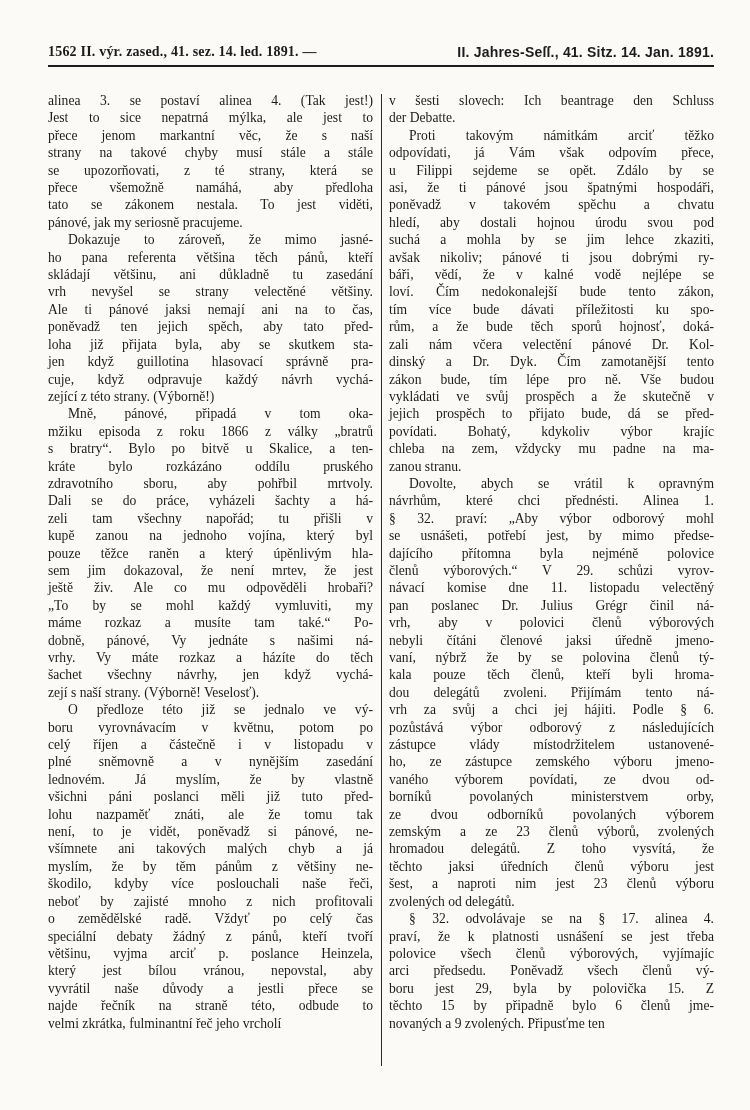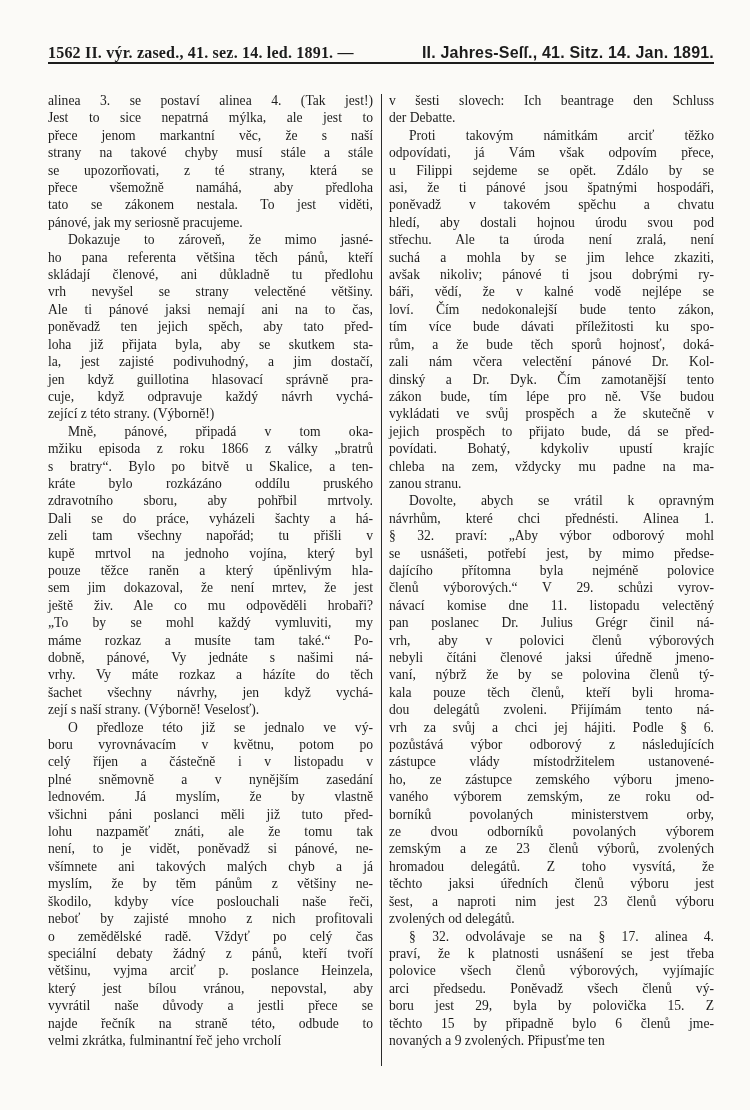--- a/index.html
+++ b/index.html
@@ -16,24 +16,25 @@
     font-family: "Liberation Serif", "DejaVu Serif", serif;
     overflow: hidden;
   }
   .header {
     position: absolute;
     top: 44px;
     left: 48px;
     right: 36px;
     display: flex;
     justify-content: space-between;
-    font-size: 16px;
+    font-size: 14px;
     font-weight: 700;
     letter-spacing: 0.2px;
     border-bottom: 2px solid #1d1d1d;
+    padding-bottom: 5px;
     white-space: nowrap;
   }
   .header .german {
     font-family: Liberation Sans, sans-serif;
   }
   .columns {
     position: absolute;
     top: 92px;
     left: 48px;
     right: 36px;
@@ -77,37 +78,36 @@
         <div class="line">alinea 3. se postaví alinea 4. (Tak jest!)</div>
         <div class="line">Jest to sice nepatrná mýlka, ale jest to</div>
         <div class="line">přece jenom markantní věc, že s naší</div>
         <div class="line">strany na takové chyby musí stále a stále</div>
         <div class="line">se upozorňovati, z té strany, která se</div>
         <div class="line">přece všemožně namáhá, aby předloha</div>
         <div class="line">tato se zákonem nestala. To jest viděti,</div>
         <div class="line last">pánové, jak my seriosně pracujeme.</div>
         <div class="line indent">Dokazuje to zároveň, že mimo jasné-</div>
         <div class="line">ho pana referenta většina těch pánů, kteří</div>
-        <div class="line">skládají členové, ani důkladně tu předlohu</div>
+        <div class="line">skládají většinu, ani důkladně tu zasedání</div>
         <div class="line">vrh nevyšel se strany velectěné většiny.</div>
         <div class="line">Ale ti pánové jaksi nemají ani na to čas,</div>
         <div class="line">poněvadž ten jejich spěch, aby tato před-</div>
         <div class="line">loha již přijata byla, aby se skutkem sta-</div>
-        <div class="line">la, jest zajisté podivuhodný, a jim dostačí,</div>
         <div class="line">jen když guillotina hlasovací správně pra-</div>
         <div class="line">cuje, když odpravuje každý návrh vychá-</div>
         <div class="line last">zející z této strany. (Výborně!)</div>
         <div class="line indent">Mně, pánové, připadá v tom oka-</div>
         <div class="line">mžiku episoda z roku 1866 z války „bratrů</div>
         <div class="line">s bratry“. Bylo po bitvě u Skalice, a ten-</div>
         <div class="line">kráte bylo rozkázáno oddílu pruského</div>
         <div class="line">zdravotního sboru, aby pohřbil mrtvoly.</div>
         <div class="line">Dali se do práce, vyházeli šachty a há-</div>
         <div class="line">zeli tam všechny napořád; tu přišli v</div>
-        <div class="line">kupě mrtvol na jednoho vojína, který byl</div>
+        <div class="line">kupě zanou na jednoho vojína, který byl</div>
         <div class="line">pouze těžce raněn a který úpěnlivým hla-</div>
         <div class="line">sem jim dokazoval, že není mrtev, že jest</div>
         <div class="line">ještě živ. Ale co mu odpověděli hrobaři?</div>
         <div class="line">„To by se mohl každý vymluviti, my</div>
         <div class="line">máme rozkaz a musíte tam také.“ Po-</div>
         <div class="line">dobně, pánové, Vy jednáte s našimi ná-</div>
         <div class="line">vrhy. Vy máte rozkaz a házíte do těch</div>
         <div class="line">šachet všechny návrhy, jen když vychá-</div>
         <div class="line last">zejí s naší strany. (Výborně! Veselosť).</div>
         <div class="line indent">O předloze této již se jednalo ve vý-</div>
@@ -133,53 +133,52 @@
     <div class="col-divider"></div>
     <div class="col">
         <div class="line">v šesti slovech: Ich beantrage den Schluss</div>
         <div class="line last">der Debatte.</div>
         <div class="line indent">Proti takovým námitkám arciť těžko</div>
         <div class="line">odpovídati, já Vám však odpovím přece,</div>
         <div class="line">u Filippi sejdeme se opět. Zdálo by se</div>
         <div class="line">asi, že ti pánové jsou špatnými hospodáři,</div>
         <div class="line">poněvadž v takovém spěchu a chvatu</div>
         <div class="line">hledí, aby dostali hojnou úrodu svou pod</div>
-        <div class="line">střechu. Ale ta úroda není zralá, není</div>
         <div class="line">suchá a mohla by se jim lehce zkaziti,</div>
         <div class="line">avšak nikoliv; pánové ti jsou dobrými ry-</div>
         <div class="line">báři, vědí, že v kalné vodě nejlépe se</div>
         <div class="line">loví. Čím nedokonalejší bude tento zákon,</div>
         <div class="line">tím více bude dávati příležitosti ku spo-</div>
         <div class="line">rům, a že bude těch sporů hojnosť, doká-</div>
         <div class="line">zali nám včera velectění pánové Dr. Kol-</div>
         <div class="line">dinský a Dr. Dyk. Čím zamotanější tento</div>
         <div class="line">zákon bude, tím lépe pro ně. Vše budou</div>
         <div class="line">vykládati ve svůj prospěch a že skutečně v</div>
         <div class="line">jejich prospěch to přijato bude, dá se před-</div>
-        <div class="line">povídati. Bohatý, kdykoliv upustí krajíc</div>
+        <div class="line">povídati. Bohatý, kdykoliv výbor krajíc</div>
         <div class="line">chleba na zem, vždycky mu padne na ma-</div>
         <div class="line last">zanou stranu.</div>
         <div class="line indent">Dovolte, abych se vrátil k opravným</div>
         <div class="line">návrhům, které chci přednésti. Alinea 1.</div>
         <div class="line">§ 32. praví: „Aby výbor odborový mohl</div>
         <div class="line">se usnášeti, potřebí jest, by mimo předse-</div>
         <div class="line">dajícího přítomna byla nejméně polovice</div>
         <div class="line">členů výborových.“ V 29. schůzi vyrov-</div>
         <div class="line">návací komise dne 11. listopadu velectěný</div>
         <div class="line">pan poslanec Dr. Julius Grégr činil ná-</div>
         <div class="line">vrh, aby v polovici členů výborových</div>
         <div class="line">nebyli čítáni členové jaksi úředně jmeno-</div>
         <div class="line">vaní, nýbrž že by se polovina členů tý-</div>
         <div class="line">kala pouze těch členů, kteří byli hroma-</div>
         <div class="line">dou delegátů zvoleni. Přijímám tento ná-</div>
         <div class="line">vrh za svůj a chci jej hájiti. Podle § 6.</div>
         <div class="line">pozůstává výbor odborový z následujících</div>
         <div class="line">zástupce vlády místodržitelem ustanovené-</div>
         <div class="line">ho, ze zástupce zemského výboru jmeno-</div>
-        <div class="line">vaného výborem zemským, ze roku od-</div>
+        <div class="line">vaného výborem povídati, ze dvou od-</div>
         <div class="line">borníků povolaných ministerstvem orby,</div>
         <div class="line">ze dvou odborníků povolaných výborem</div>
         <div class="line">zemským a ze 23 členů výborů, zvolených</div>
         <div class="line">hromadou delegátů. Z toho vysvítá, že</div>
         <div class="line">těchto jaksi úředních členů výboru jest</div>
         <div class="line">šest, a naproti nim jest 23 členů výboru</div>
         <div class="line last">zvolených od delegátů.</div>
         <div class="line indent">§ 32. odvolávaje se na § 17. alinea 4.</div>
         <div class="line">praví, že k platnosti usnášení se jest třeba</div>
         <div class="line">polovice všech členů výborových, vyjímajíc</div>

